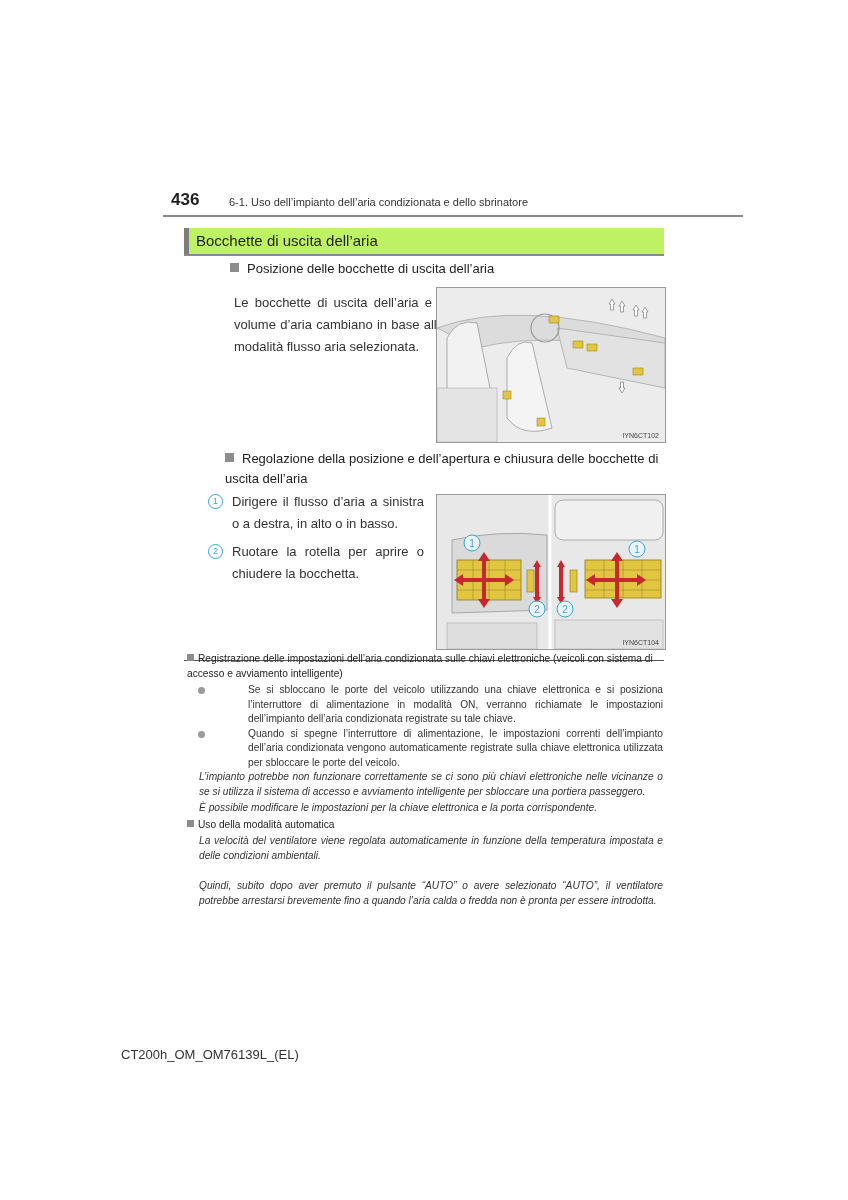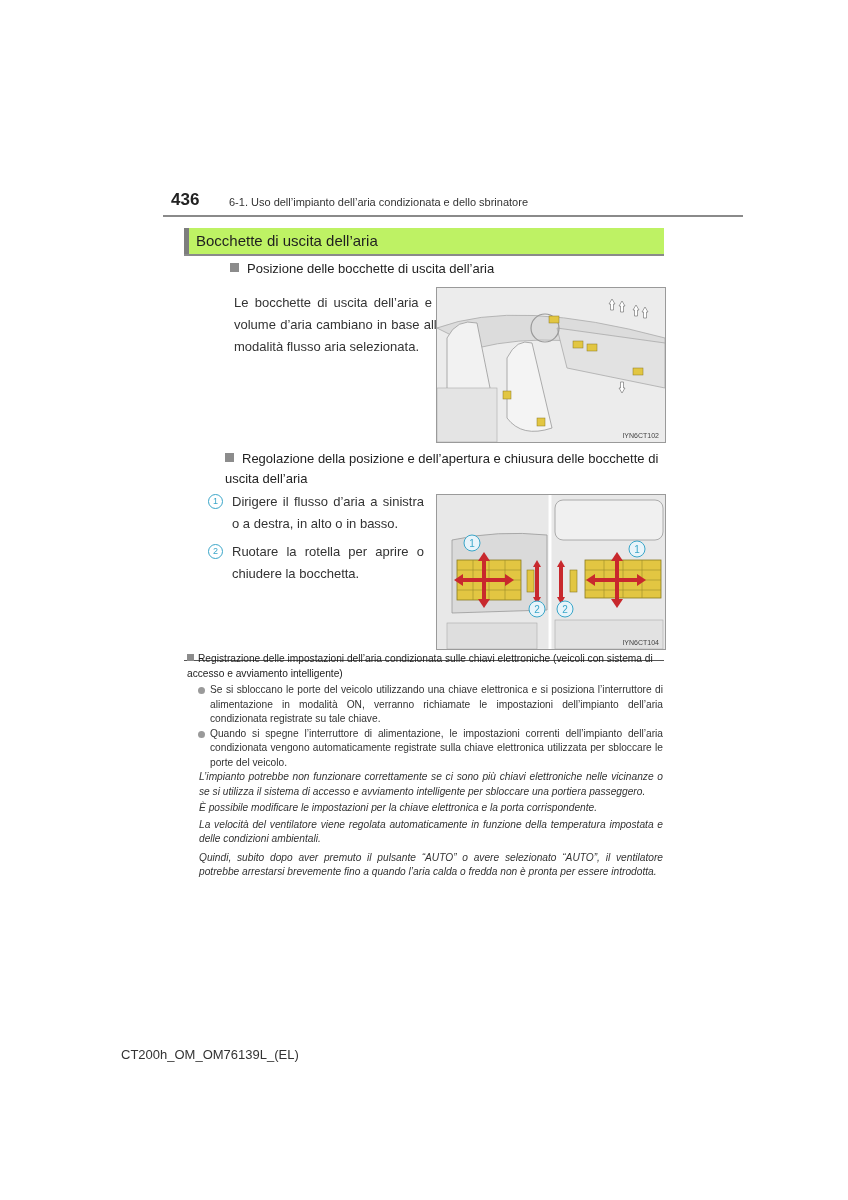--- a/index.html
+++ b/index.html
@@ -24,21 +24,21 @@
 
   .fig { border: 1px solid #9a9a9a; background: #e9e9e9; overflow: hidden; }
 
   .step { display: flex; align-items: flex-start; margin-bottom: 6px; }
   .circ { flex: 0 0 auto; width: 13px; height: 13px; border: 1px solid #3aa6c9; border-radius: 50%; font-size: 9px; line-height: 13px; text-align: center; color: #3aa6c9; margin: 3px 9px 0 0; }
 
   .notes-rule { left: 184px; top: 660px; width: 480px; height: 1px; background: #555; }
   .notes { left: 187px; top: 652px; width: 476px; font-size: 10.2px; line-height: 14.5px; color: #333; }
   .notes .nh { color: #222; }
   .notes .ind { margin-left: 12px; text-align: justify; font-style: italic; }
-  .notes .bullet-row { display: flex; margin-left: 11px; }
+  .notes .bullet-row { display: flex; margin-left: 11px; gap: 38px; }
   .notes .dot { flex: 0 0 auto; width: 7px; height: 7px; border-radius: 50%; background: #9a9a9a; margin: 4px 5px 0 0; }
   .notes .bt { text-align: justify; }
   .notes p { margin: 0 0 2px 0; }
 
   .footer { left: 121px; top: 1047px; font-size: 13px; color: #333; }
 </style>
 </head>
 <body>
 
 <div class="abs page-num">436</div>
@@ -169,17 +169,18 @@
     <span class="dot"></span>
     <span class="bt">Se si sbloccano le porte del veicolo utilizzando una chiave elettronica e si posiziona l’interruttore di alimentazione in modalità ON, verranno richiamate le impostazioni dell’impianto dell’aria condizionata registrate su tale chiave.</span>
   </div>
   <div class="bullet-row">
     <span class="dot"></span>
     <span class="bt">Quando si spegne l’interruttore di alimentazione, le impostazioni correnti dell’impianto dell’aria condizionata vengono automaticamente registrate sulla chiave elettronica utilizzata per sbloccare le porte del veicolo.</span>
   </div>
   <p class="ind">L’impianto potrebbe non funzionare correttamente se ci sono più chiavi elettroniche nelle vicinanze o se si utilizza il sistema di accesso e avviamento intelligente per sbloccare una portiera passeggero.</p>
   <p class="ind">È possibile modificare le impostazioni per la chiave elettronica e la porta corrispondente.</p>
 
-  <p class="ind" style="margin-bottom:4px">La velocità del ventilatore viene regolata automaticamente in funzione della temperatura impostata e delle condizioni ambientali.</p>
+  <p class="nh"><span class="sq-sm"></span><span>Uso della modalità automatica</span></p>
+  <p class="ind" style="margin-bottom:16px">La velocità del ventilatore viene regolata automaticamente in funzione della temperatura impostata e delle condizioni ambientali.</p>
   <p class="ind">Quindi, subito dopo aver premuto il pulsante “AUTO” o avere selezionato “AUTO”, il ventilatore potrebbe arrestarsi brevemente fino a quando l’aria calda o fredda non è pronta per essere introdotta.</p>
 </div>
 
 <div class="abs footer">CT200h_OM_OM76139L_(EL)</div>
 
 </body></html>

